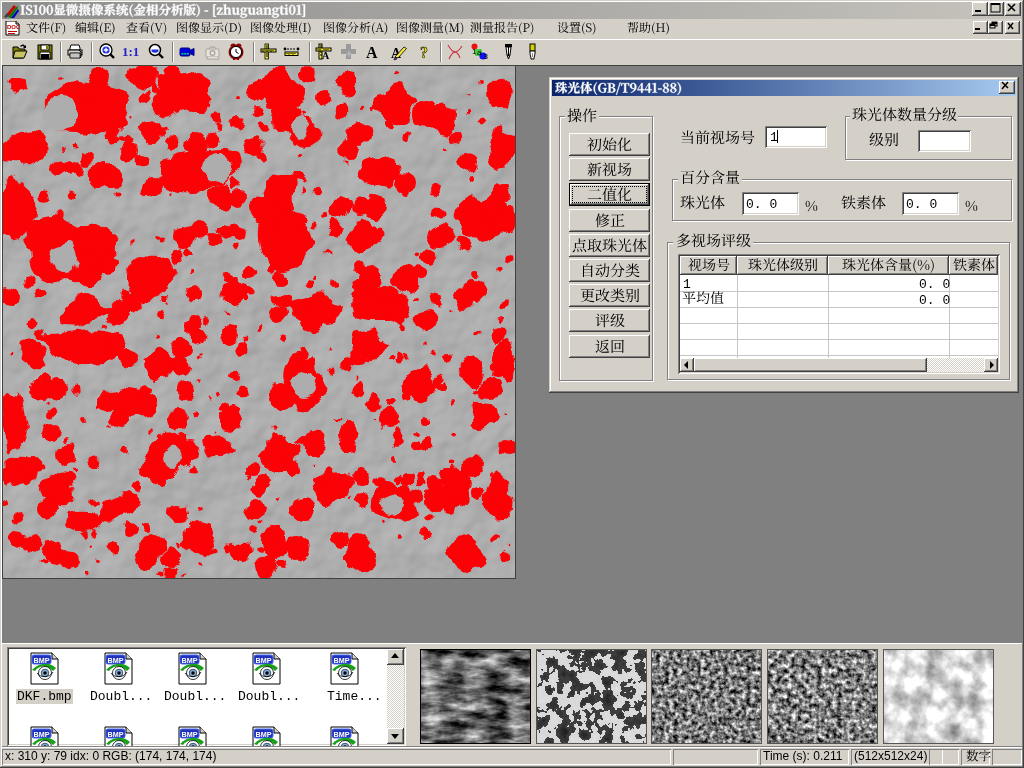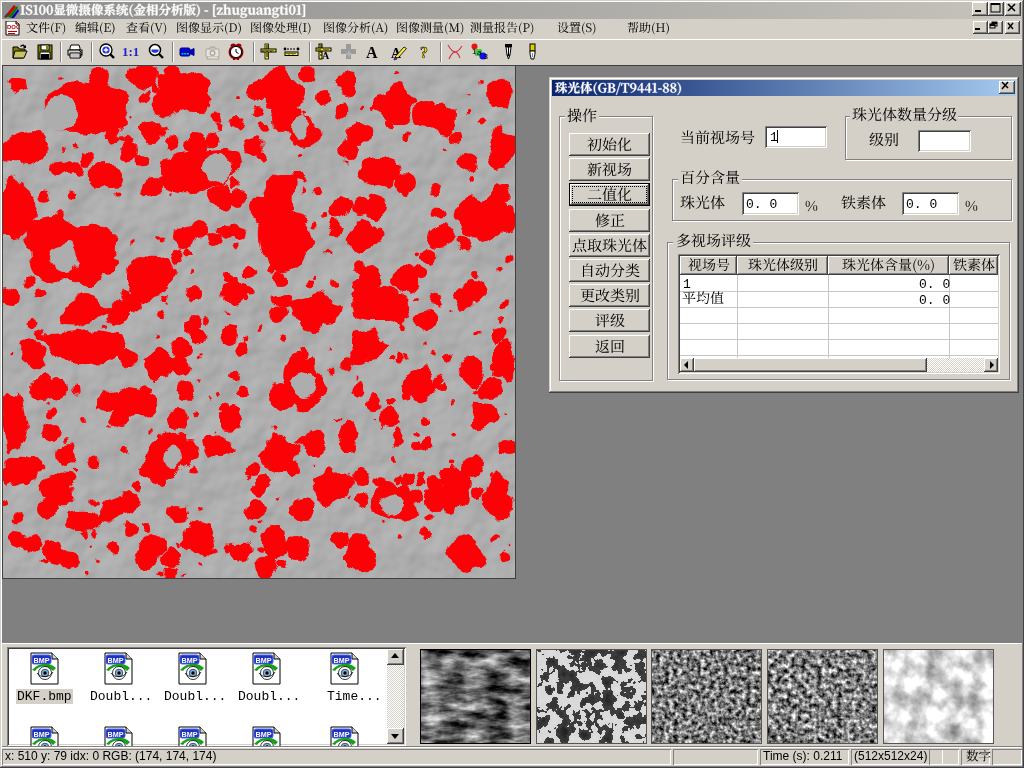--- a/index.html
+++ b/index.html
@@ -1100,21 +1100,21 @@
     <rect width="111" height="95" fill="#888"></rect>
     <rect width="111" height="95" filter="url(#t4)"></rect>
     <rect x="0.5" y="0.5" width="110" height="94" fill="none" stroke="#555"></rect>
   </svg>
 <svg class="abs" style="left:883px;top:649px" width="111" height="95">
     <rect width="111" height="95" fill="#888"></rect>
     <rect width="111" height="95" filter="url(#t5)"></rect>
     <rect x="0.5" y="0.5" width="110" height="94" fill="none" stroke="#555"></rect>
   </svg>
 <div class="abs" style="left:2px;top:746px;width:1020px;height:20px;background:#d4d0c8;box-shadow:inset 0 1px 0 #808080,inset 0 2px 0 #fff"></div>
-<div class="abs" style="left:2px;top:749px;width:669px;height:16px;box-shadow:inset 1px 1px 0 #808080,inset -1px -1px 0 #fff;font-family:'Liberation Sans',sans-serif;font-size:12px;line-height:15px;padding-left:3px;white-space:nowrap">x: 510 y: 79 idx: 0 RGB: (174, 174, 174)</div>
+<div class="abs" style="left:2px;top:749px;width:669px;height:16px;box-shadow:inset 1px 1px 0 #808080,inset -1px -1px 0 #fff;font-family:'Liberation Sans',sans-serif;font-size:12px;line-height:15px;padding-left:3px;white-space:nowrap">x: 310 y: 79 idx: 0 RGB: (174, 174, 174)</div>
 <div class="abs" style="left:673px;top:749px;width:85px;height:16px;box-shadow:inset 1px 1px 0 #808080,inset -1px -1px 0 #fff;font-family:'Liberation Sans',sans-serif;font-size:12px;line-height:15px;padding-left:3px;white-space:nowrap"></div>
 <div class="abs" style="left:760px;top:749px;width:89px;height:16px;box-shadow:inset 1px 1px 0 #808080,inset -1px -1px 0 #fff;font-family:'Liberation Sans',sans-serif;font-size:12px;line-height:15px;padding-left:3px;white-space:nowrap">Time (s): 0.211</div>
 <div class="abs" style="left:851px;top:749px;width:92px;height:16px;box-shadow:inset 1px 1px 0 #808080,inset -1px -1px 0 #fff;font-family:'Liberation Sans',sans-serif;font-size:12px;line-height:15px;padding-left:3px;white-space:nowrap">(512x512x24)</div>
 <div class="abs" style="left:929px;top:749px;width:30px;height:16px;box-shadow:inset 1px 1px 0 #808080,inset -1px -1px 0 #fff;font-family:'Liberation Sans',sans-serif;font-size:12px;line-height:15px;padding-left:3px;white-space:nowrap"></div>
 <div class="abs" style="left:961px;top:749px;width:29px;height:16px;box-shadow:inset 1px 1px 0 #808080,inset -1px -1px 0 #fff;font-family:'Liberation Sans',sans-serif;font-size:12px;line-height:15px;padding-left:3px;white-space:nowrap"></div>
 <svg class="tp" style="left:966px;top:746.5px" width="27" height="16.5">
     <path transform="translate(0,13.5)" d="M6.3 -9.7 5.2 -10.1C5 -9.4 4.7 -8.7 4.5 -8.2L4.7 -8.1C5 -8.4 5.5 -9 5.9 -9.5C6.1 -9.4 6.3 -9.5 6.3 -9.7ZM1.2 -10 1.1 -9.9C1.5 -9.5 1.9 -8.8 1.9 -8.2C2.6 -7.7 3.3 -9.1 1.2 -10ZM3.6 -4.4C4 -4.3 4.1 -4.4 4.2 -4.6L3 -5C2.9 -4.7 2.6 -4.2 2.4 -3.7H0.5L0.6 -3.3H2.2C1.9 -2.7 1.5 -2.1 1.2 -1.8C2 -1.6 2.9 -1.3 3.7 -0.9C3 -0.2 2 0.4 0.7 0.8L0.7 1C2.3 0.6 3.4 0.1 4.2 -0.6C4.6 -0.4 5 -0.1 5.2 0.1C5.9 0.4 6.1 -0.5 4.8 -1.2C5.3 -1.8 5.7 -2.5 5.9 -3.2C6.2 -3.2 6.3 -3.3 6.4 -3.4L5.6 -4.2L5.1 -3.7H3.3ZM5.1 -3.3C4.9 -2.6 4.6 -2 4.2 -1.5C3.7 -1.6 3 -1.8 2.2 -1.9C2.5 -2.3 2.8 -2.8 3.1 -3.3ZM9.1 -10.2 7.8 -10.5C7.5 -8.2 6.9 -6 6.1 -4.4L6.3 -4.3C6.7 -4.8 7.1 -5.4 7.4 -6.1C7.7 -4.7 8 -3.4 8.6 -2.2C7.8 -1.1 6.7 -0.1 5.2 0.8L5.3 1C6.9 0.3 8.1 -0.5 8.9 -1.6C9.5 -0.6 10.3 0.3 11.4 1C11.5 0.6 11.8 0.4 12.1 0.4L12.2 0.2C11 -0.4 10.1 -1.2 9.4 -2.1C10.3 -3.6 10.8 -5.2 11 -7.3H11.9C12 -7.3 12.1 -7.3 12.2 -7.5C11.8 -7.9 11.1 -8.4 11.1 -8.4L10.5 -7.7H8.1C8.3 -8.3 8.5 -9.1 8.7 -9.9C9 -9.9 9.1 -10 9.1 -10.2ZM7.9 -7.3H10.1C9.9 -5.6 9.6 -4.1 8.9 -2.9C8.3 -3.9 7.9 -5.2 7.6 -6.5ZM5.9 -8.6 5.4 -7.9H4V-10C4.3 -10.1 4.4 -10.2 4.4 -10.4L3.2 -10.5V-7.9L0.6 -7.9L0.7 -7.5H2.8C2.3 -6.5 1.4 -5.6 0.4 -4.9L0.6 -4.7C1.6 -5.2 2.5 -5.9 3.2 -6.7V-4.9H3.4C3.6 -4.9 4 -5.1 4 -5.2V-7.1C4.5 -6.6 5.2 -5.9 5.5 -5.3C6.3 -4.8 6.8 -6.5 4 -7.3V-7.5H6.6C6.8 -7.5 6.9 -7.6 6.9 -7.7C6.5 -8.1 5.9 -8.6 5.9 -8.6Z M18 -10.5 17.8 -10.4C18.3 -10 18.7 -9.3 18.8 -8.8C19.7 -8.1 20.4 -9.9 18 -10.5ZM14.6 -9.2 14.4 -9.2C14.5 -8.3 14 -7.6 13.5 -7.4C13.2 -7.2 13 -6.9 13.1 -6.6C13.3 -6.3 13.8 -6.3 14.1 -6.5C14.4 -6.8 14.8 -7.3 14.8 -8.1H23C22.8 -7.7 22.5 -7.1 22.3 -6.7L22.5 -6.6C23 -7 23.6 -7.6 24 -8C24.3 -8 24.4 -8 24.5 -8.1L23.5 -9.1L22.9 -8.5H14.8C14.7 -8.7 14.7 -8.9 14.6 -9.2ZM23.3 -4.4 22.7 -3.6H19.1V-4.7C19.4 -4.7 19.6 -4.8 19.6 -5C20.4 -5.4 21.2 -5.8 21.8 -6.2C22.1 -6.2 22.2 -6.3 22.3 -6.4L21.4 -7.3L20.8 -6.7H15.2L15.3 -6.3H20.6C20.2 -5.9 19.7 -5.4 19.2 -5.1L18.3 -5.1V-3.6H13.1L13.2 -3.2H18.3V-0.3C18.3 -0.1 18.2 -0 18 -0C17.7 -0 16.2 -0.1 16.2 -0.1V0.1C16.8 0.2 17.2 0.2 17.4 0.4C17.6 0.5 17.7 0.7 17.7 1C19 0.9 19.1 0.4 19.1 -0.2V-3.2H24.1C24.3 -3.2 24.4 -3.3 24.4 -3.4C24 -3.8 23.3 -4.4 23.3 -4.4Z" fill="#000"></path>
   </svg>
 <div class="abs" style="left:992px;top:749px;width:30px;height:16px;box-shadow:inset 1px 1px 0 #808080,inset -1px -1px 0 #fff;font-family:'Liberation Sans',sans-serif;font-size:12px;line-height:15px;padding-left:3px;white-space:nowrap"></div>
 </body></html>

